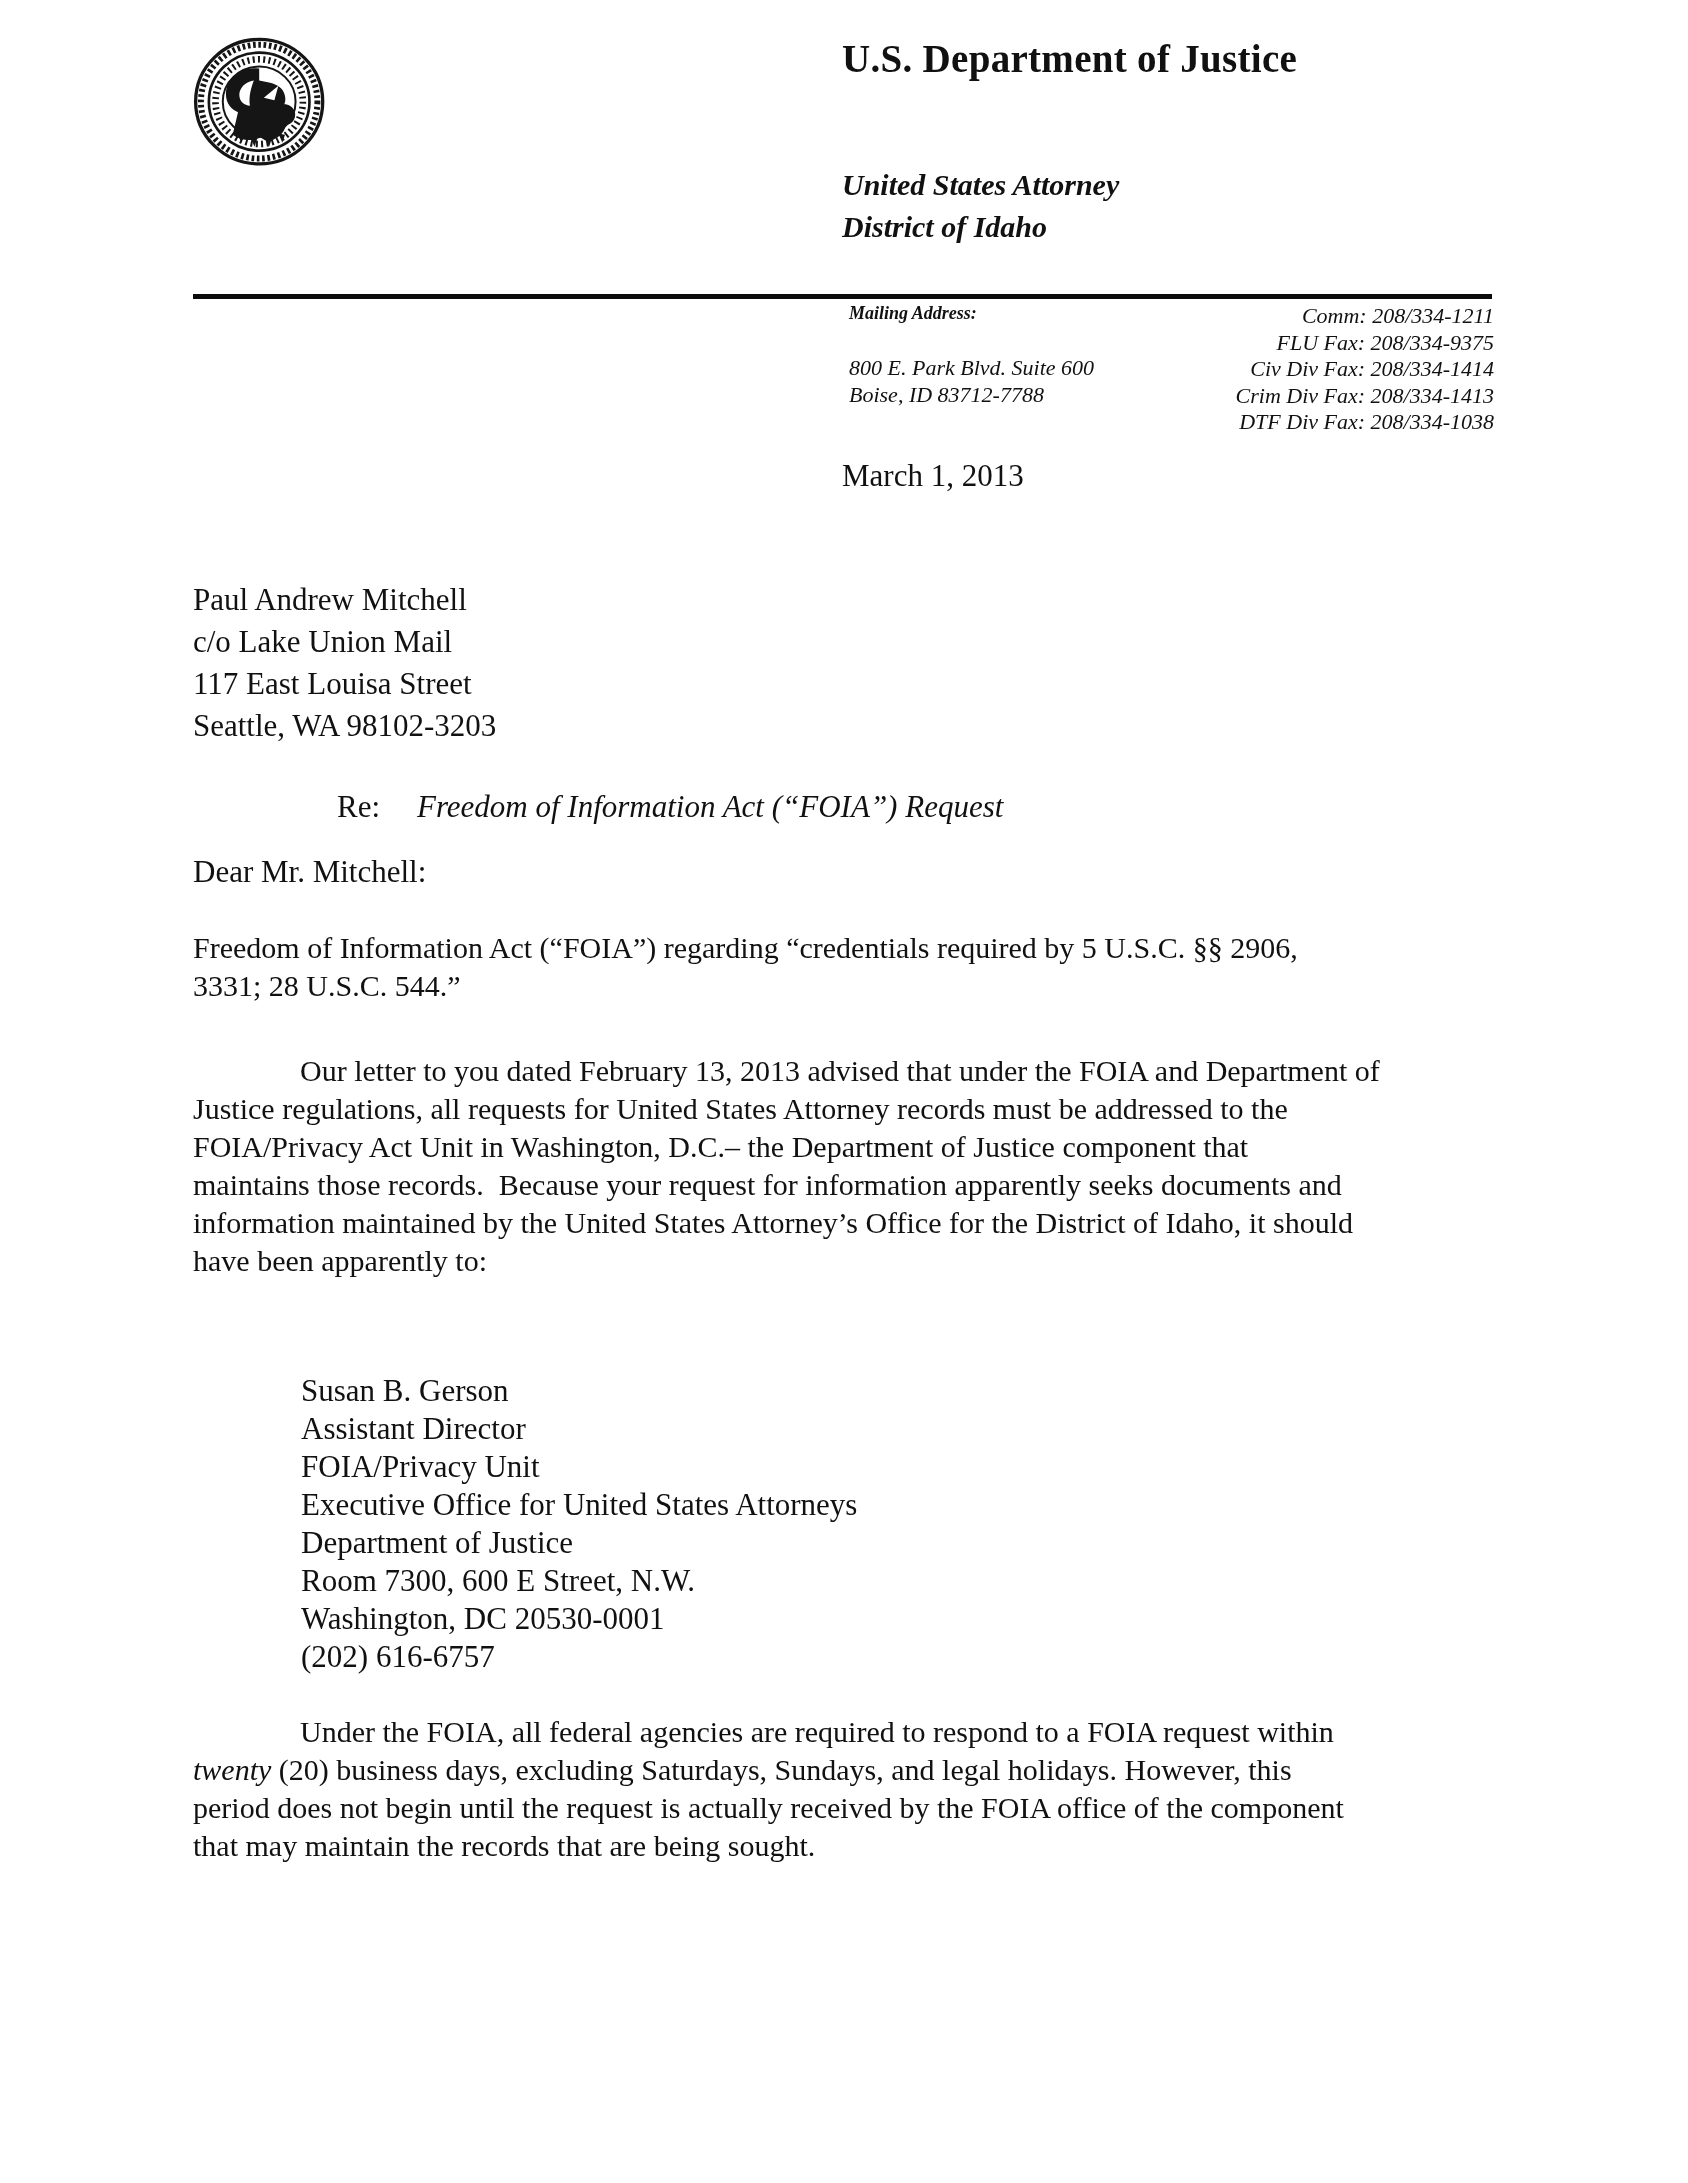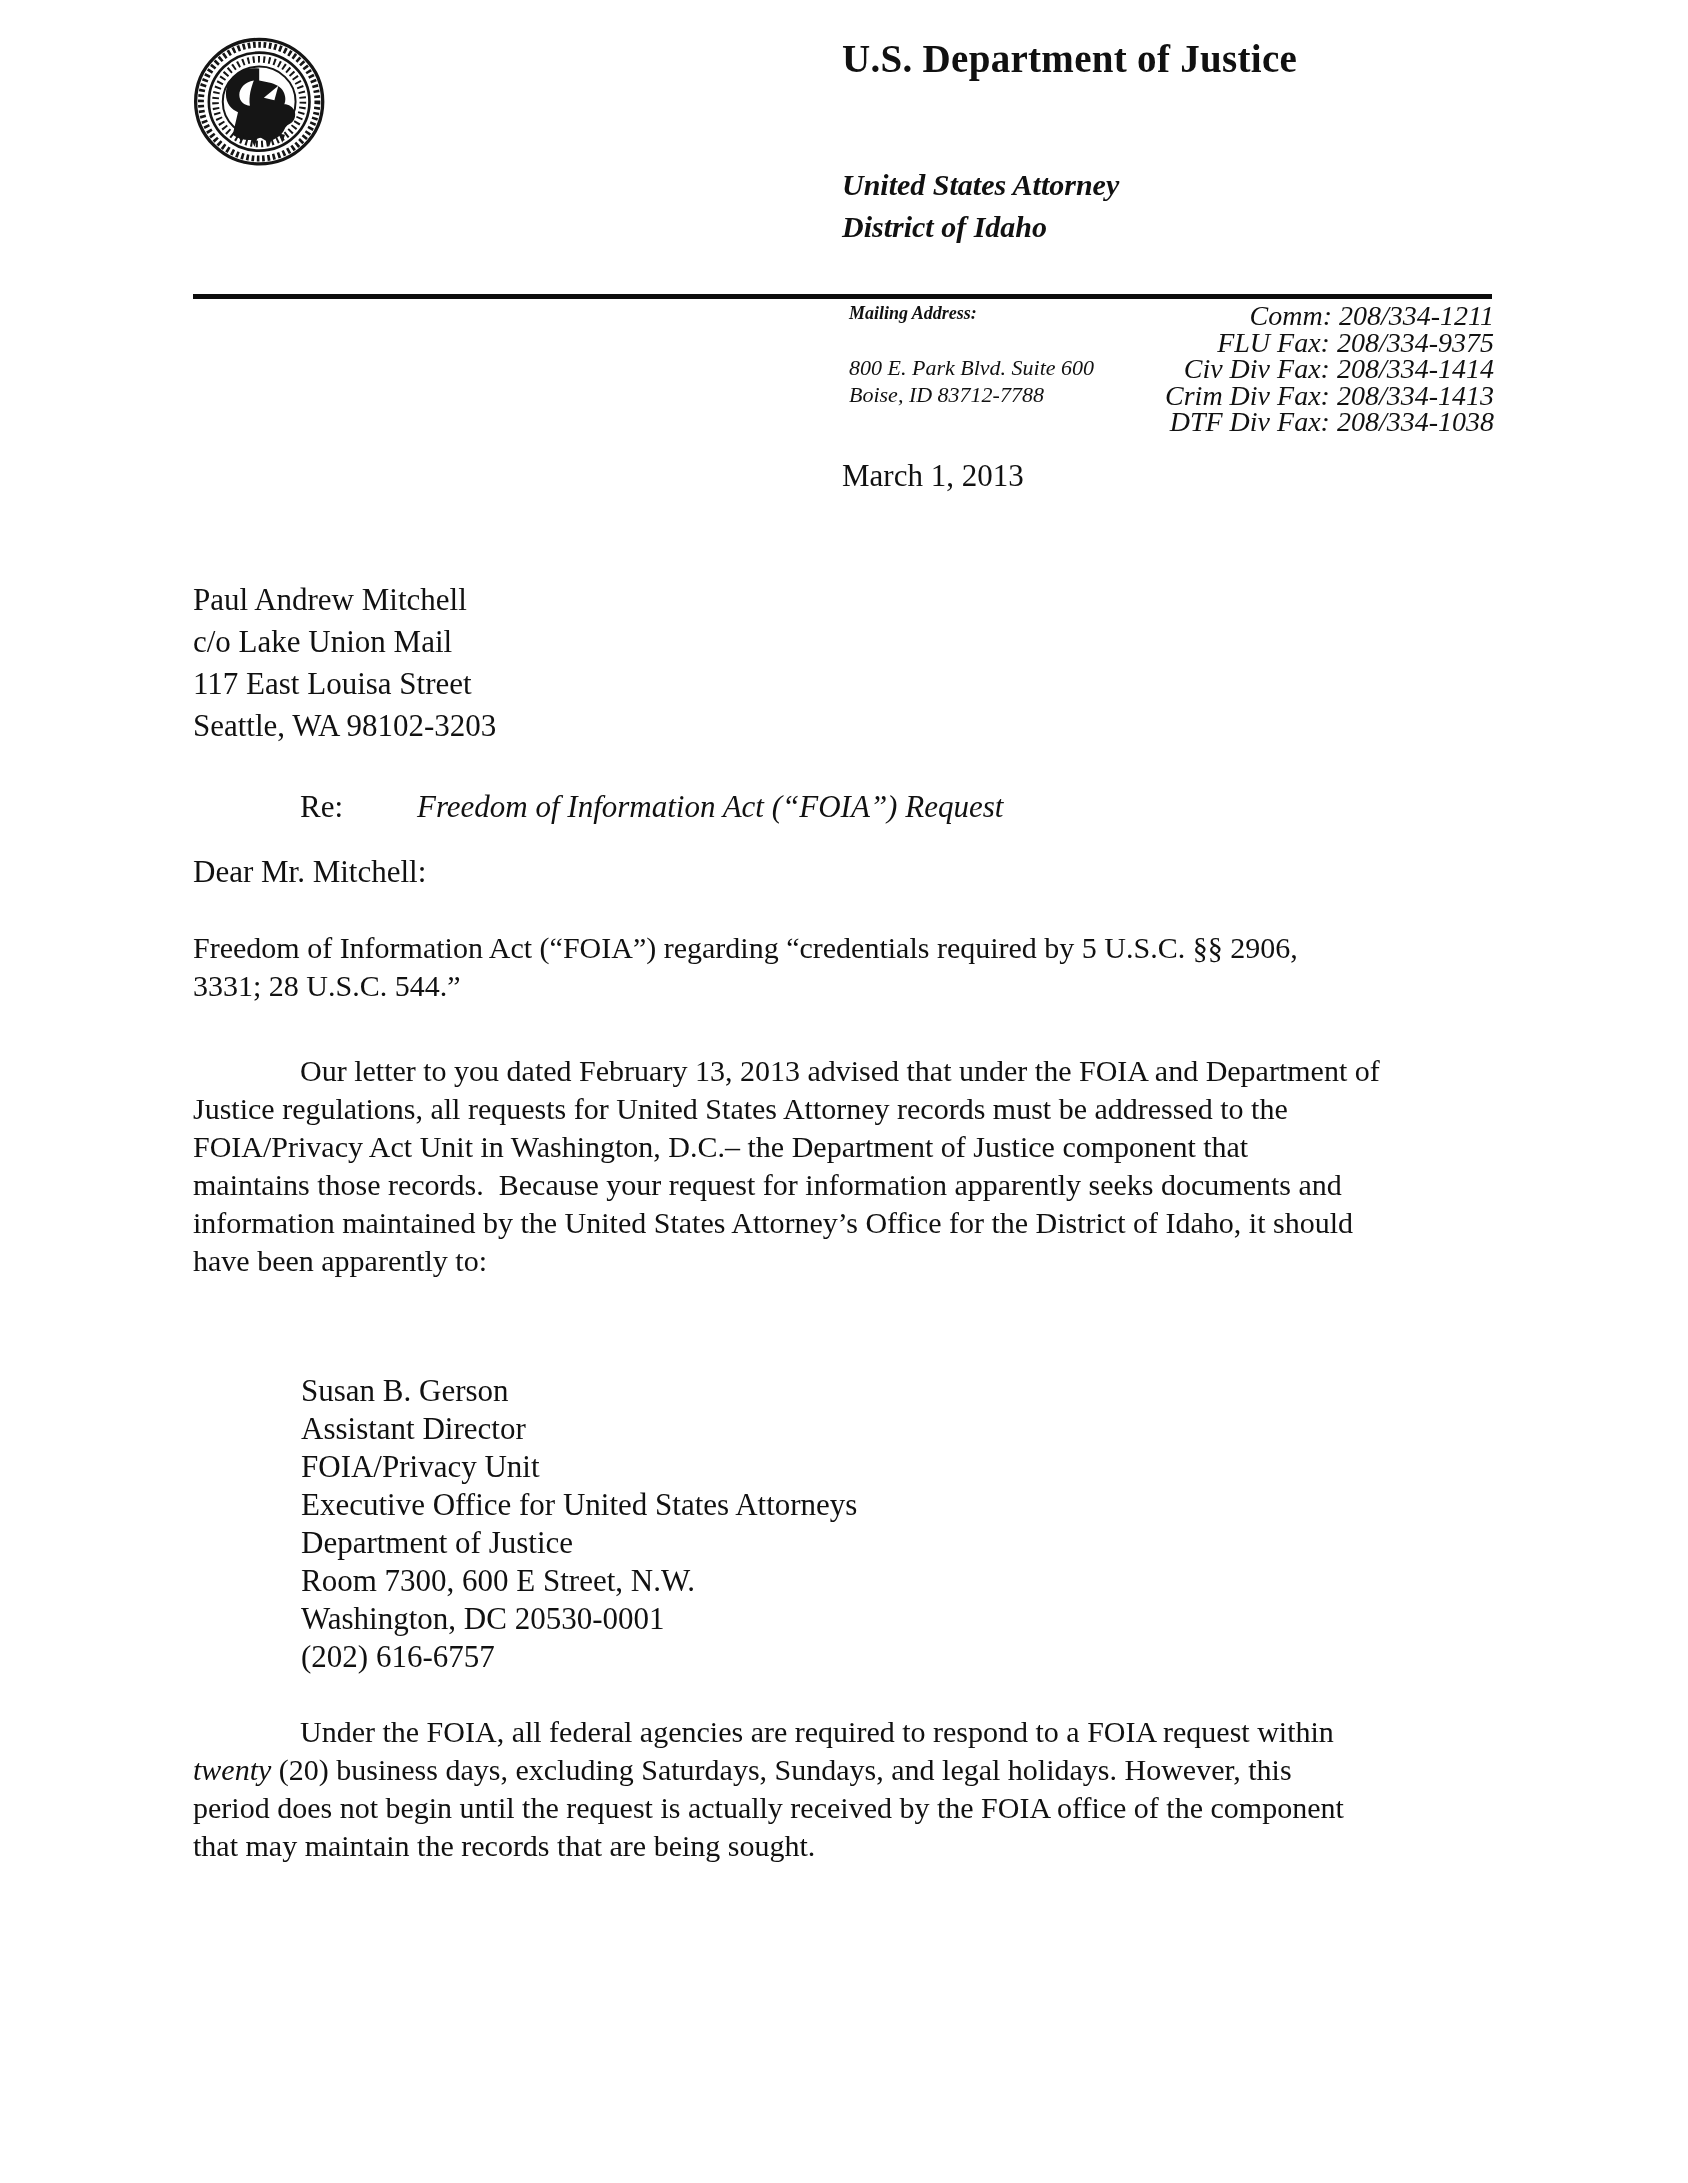--- a/index.html
+++ b/index.html
@@ -44,40 +44,41 @@
   }
   .mailing-addr {
     left: 849px; top: 355px;
     font-size: 22px; font-style: italic;
     line-height: 26.5px;
     white-space: nowrap;
   }
   .contacts {
     left: 927px; top: 303px;
     width: 567px;
-    font-size: 28px; font-style: italic;
+    font-size: 22px; font-style: italic;
     line-height: 26.5px;
     text-align: right;
     white-space: nowrap;
   }
   .date-line {
     left: 842px; top: 458px;
     font-size: 31px;
     white-space: nowrap;
   }
   .recipient {
     left: 193px; top: 579px;
     font-size: 31px;
     line-height: 42px;
     white-space: nowrap;
   }
   .re-line {
     left: 193px; top: 789px;
     font-size: 31px;
     white-space: nowrap;
+    text-align: center;
   }
   .re-label {
     display: inline-block;
     box-sizing: border-box;
     padding-left: 107px;
     width: 224px;
   }
   .re-subject { font-style: italic; }
 
   .salutation {

